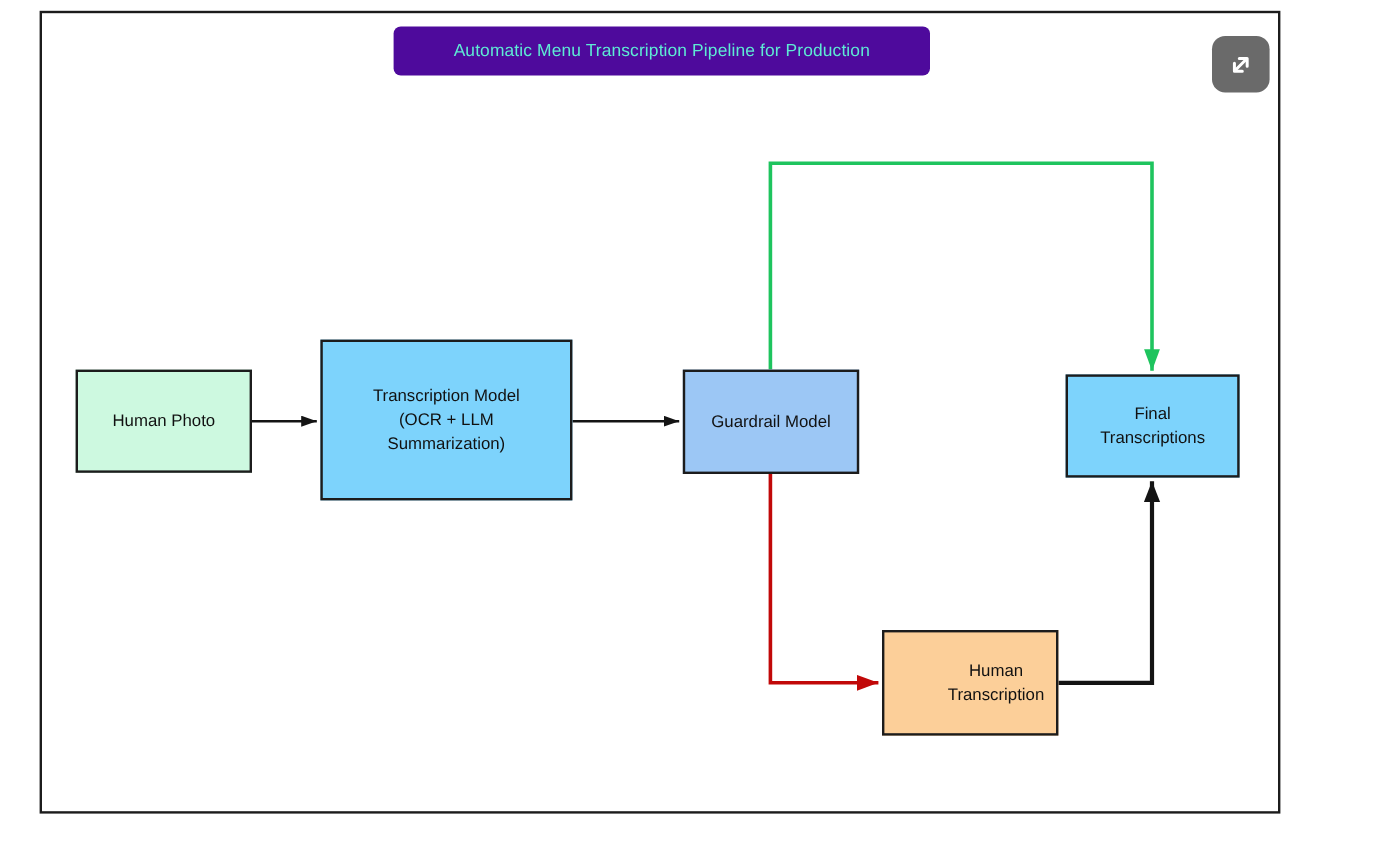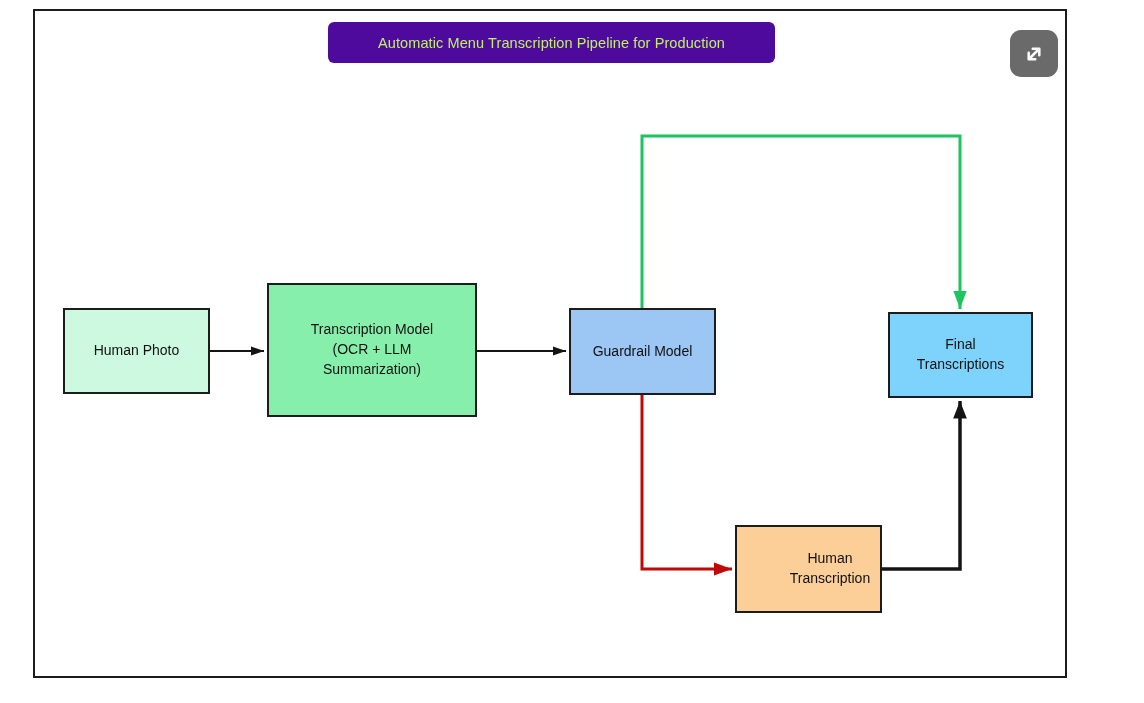--- a/index.html
+++ b/index.html
@@ -29,21 +29,21 @@
     position: absolute;
     left: 328px;
     top: 22px;
     width: 447px;
     height: 41px;
     box-sizing: border-box;
     border-radius: 6px;
     display: flex;
     align-items: center;
     justify-content: center;
-    color: #bef264;
+    color: #5eead4;
     font-size: 14.5px;
     letter-spacing: 0.1px;
   }
   .expand-btn {
     position: absolute;
     left: 1010px;
     top: 30px;
     width: 48px;
     height: 47px;
     border-radius: 11px;
@@ -127,21 +127,21 @@
         <path d="M22 15.5 L32.5 15.5 L32.5 26"></path>
         <path d="M26 32.5 L15.5 32.5 L15.5 22"></path>
       </g>
     </svg>
   </button>
 
   <div class="node node-menu-photo" style="background-color: rgb(205, 249, 224);">
     <span>Human Photo</span>
   </div>
 
-  <div class="node node-transcription" style="background-color: #86efac;">
+  <div class="node node-transcription" style="background-color: #7dd3fc;">
     <span>Transcription Model
 (OCR + LLM
 Summarization)</span>
   </div>
 
   <div class="node node-guardrail" style="background-color: rgb(156, 199, 245);">
     <span>Guardrail Model</span>
   </div>
 
   <div class="node node-final" style="background-color: #7dd3fc;">

